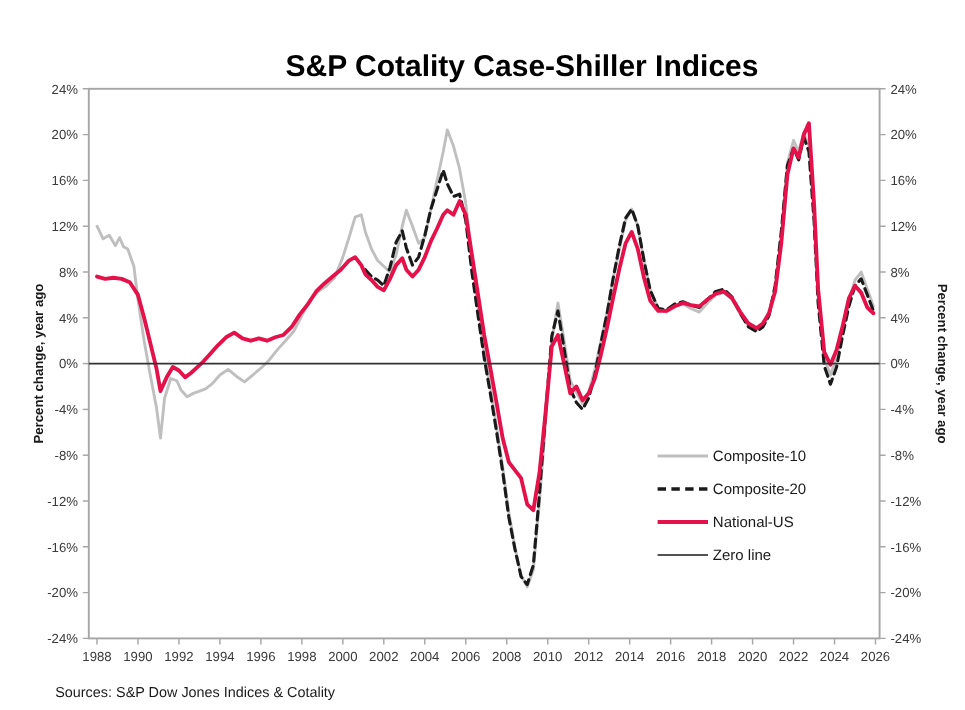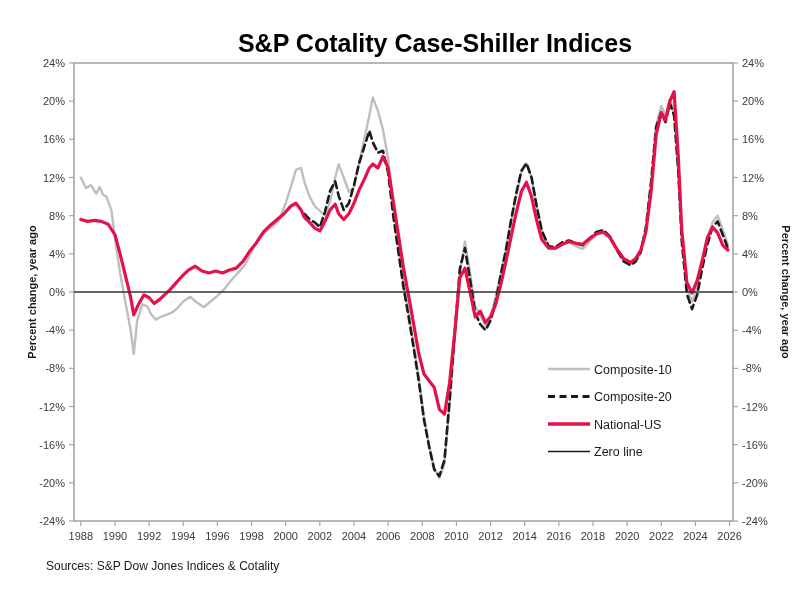--- a/index.html
+++ b/index.html
@@ -7,21 +7,21 @@
     background: #ffffff;
   }
   body {
     width: 804px; height: 592px;
     font-family: "Liberation Sans", sans-serif;
     position: relative;
     overflow: hidden;
   }
   #chart-root {
     position: absolute;
-    left: 0; top: 0;
+    left: 0; top: 11px;
     width: 804px; height: 461px;
   }
   .chart-title {
     font-size: 25px;
     font-weight: bold;
     fill: #000000;
     text-anchor: middle;
     font-family: "Liberation Sans", sans-serif;
   }
   .axis-tick-label {

